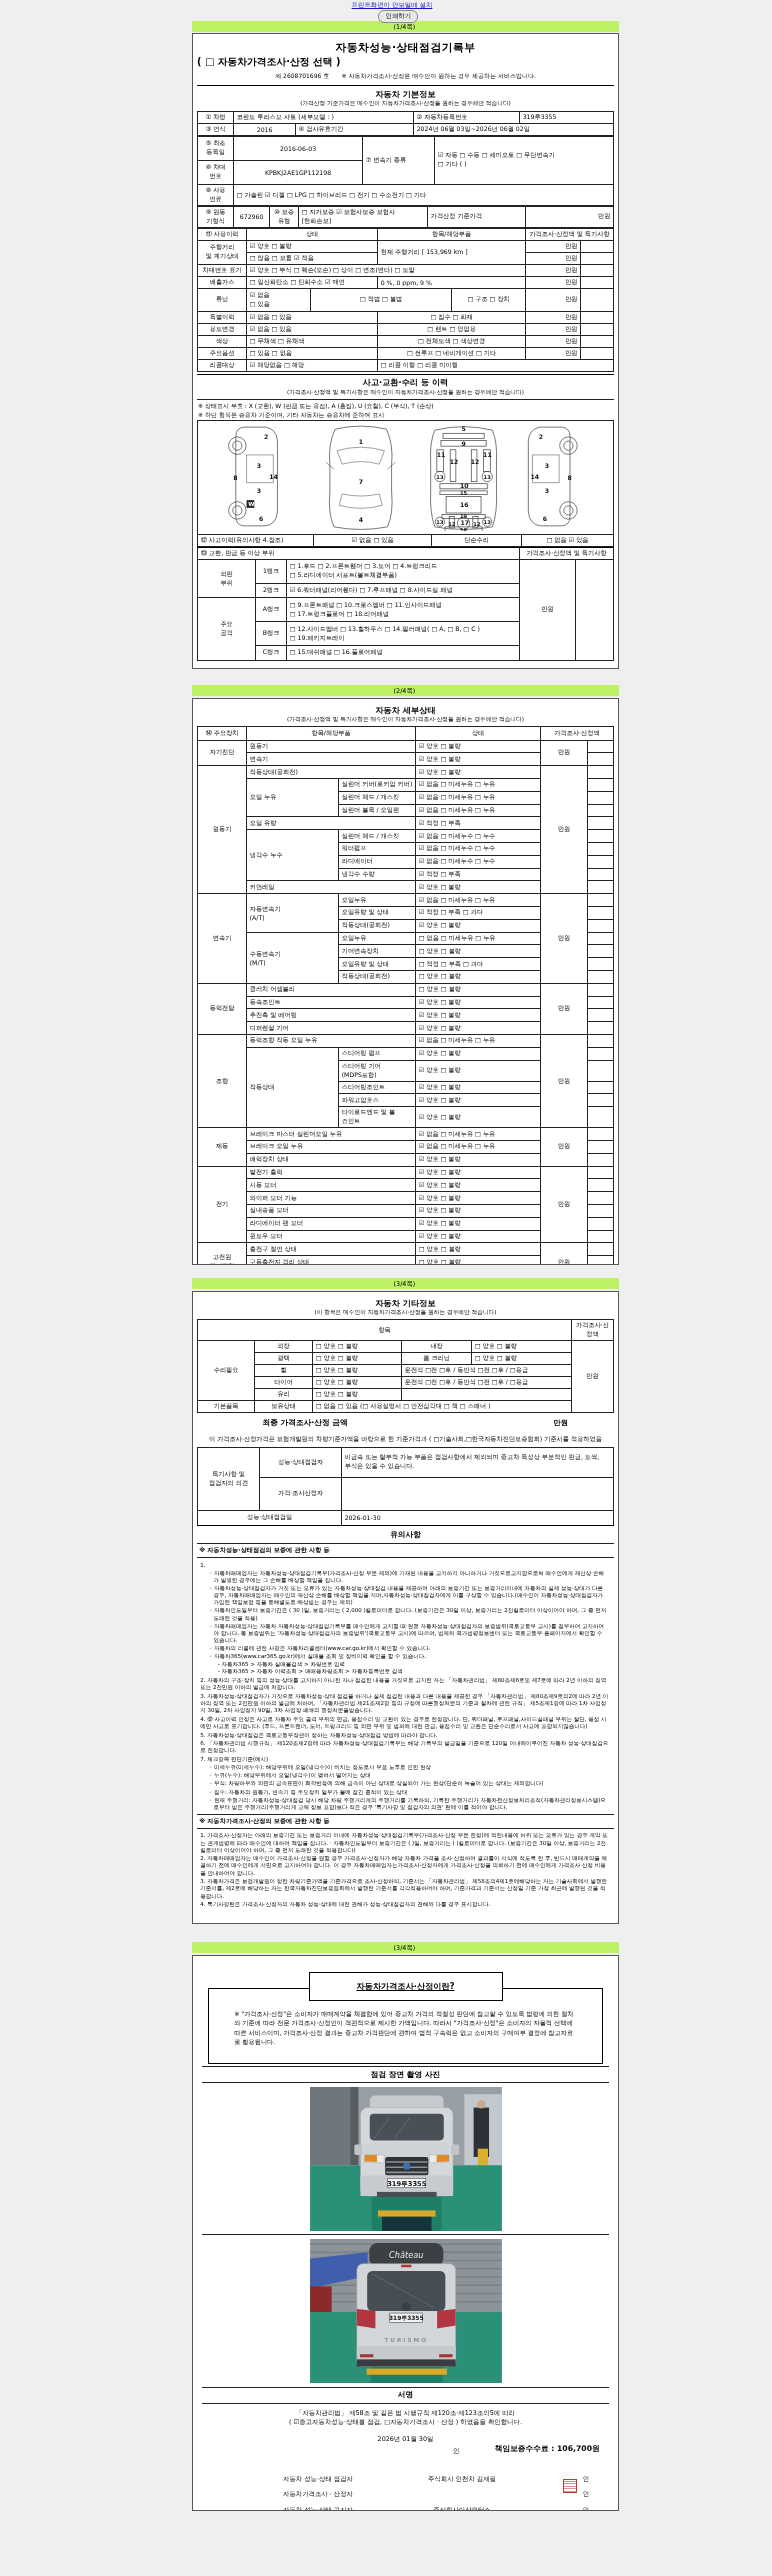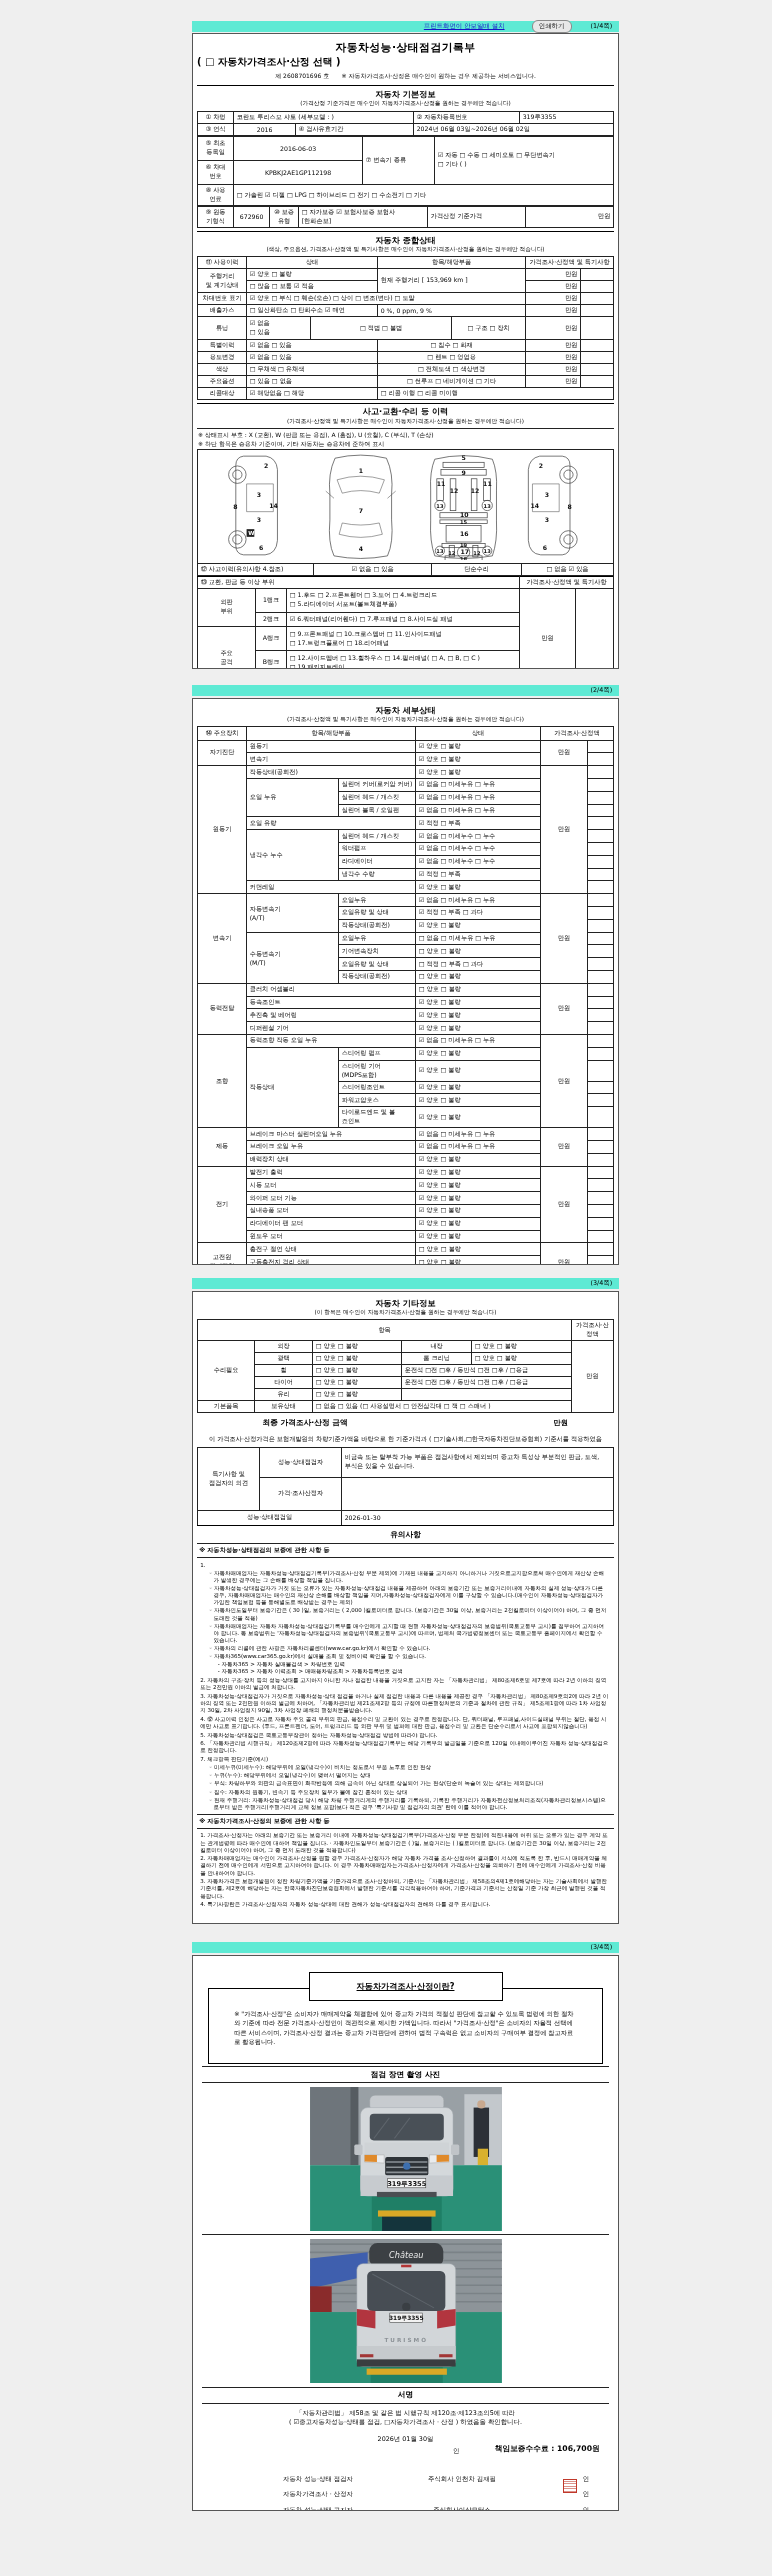--- a/index.html
+++ b/index.html
@@ -1,17 +1,17 @@
 <!DOCTYPE html>
 <html style="font-size:8.2px"><head>
 <meta charset="utf-8">
 <style>
   html,body{margin:0;padding:0;background:#efefef;font-family:"DejaVu Sans","Liberation Sans",sans-serif;color:#000;}
   .canvas{position:relative;width:773px;height:2576px;background:#efefef;overflow:hidden;}
-  .bar{position:absolute;left:192px;width:427px;height:11.3px;background:#5eead4;display:flex;align-items:center;justify-content:flex-end;font-size:6.2px;}
+  .bar{position:absolute;left:192px;width:427px;height:11.3px;background:#bef264;display:flex;align-items:center;justify-content:flex-end;font-size:6.2px;flex-direction:column;}
   .bar .pg{width:31px;text-align:center;padding-right:2.1px;font-size:6.4px;}
   a.lnk{color:#1515c8;text-decoration:underline;font-size:6.4px;margin-right:27px;}
   .btn{font-size:6.4px;background:#e8e8e8;border:0.5px solid #8a8a8a;border-radius:6px;padding:1px 6.2px;margin-right:14.4px;}
   .page{position:absolute;left:192px;width:427px;background:#fff;border:0.5px solid #555;box-sizing:border-box;padding:3.1px 4.1px;overflow:hidden;}
   .doc-title{text-align:center;font-size:10.8px;font-weight:bold;letter-spacing:0.5px;margin-top:4.1px;}
   .doc-sub{text-align:left;font-size:9.8px;font-weight:bold;margin-top:1px;}
   .doc-line{text-align:center;font-size:6px;margin:3.1px 0 4.1px;}
   .doc-line span{margin:0 5.2px;}
   .sec{border-top:1px solid #000;}
   .sec-title{text-align:center;font-weight:bold;font-size:8.2px;padding:2.6px 0 0.5px;}
@@ -154,24 +154,20 @@
         <td class="ctr">672960</td>
         <td class="lab pre">⑩ 보증
 유형</td>
         <td>□ 자가보증  ☑ 보험사보증 보험사[한화손보]</td>
         <td>가격산정 기준가격</td>
         <td class="prc">만원</td>
       </tr>
     </tbody>
       </table>
 
-    <div class="sec" style="margin-top:3.1px">
-      <div class="sec-title">자동차 종합상태</div>
-      <div class="sec-note">(색상, 주요옵션, 가격조사·산정액 및 특기사항은 매수인이 자동차가격조사·산정을 원하는 경우에만 적습니다)</div>
-    </div>
     <table class="t">
       <colgroup>
           <col style="width:49px">
           <col style="width:64px">
           <col style="width:67px">
           <col style="width:74px">
           <col style="width:74px">
           <col style="width:55px">
           <col>
         </colgroup>

